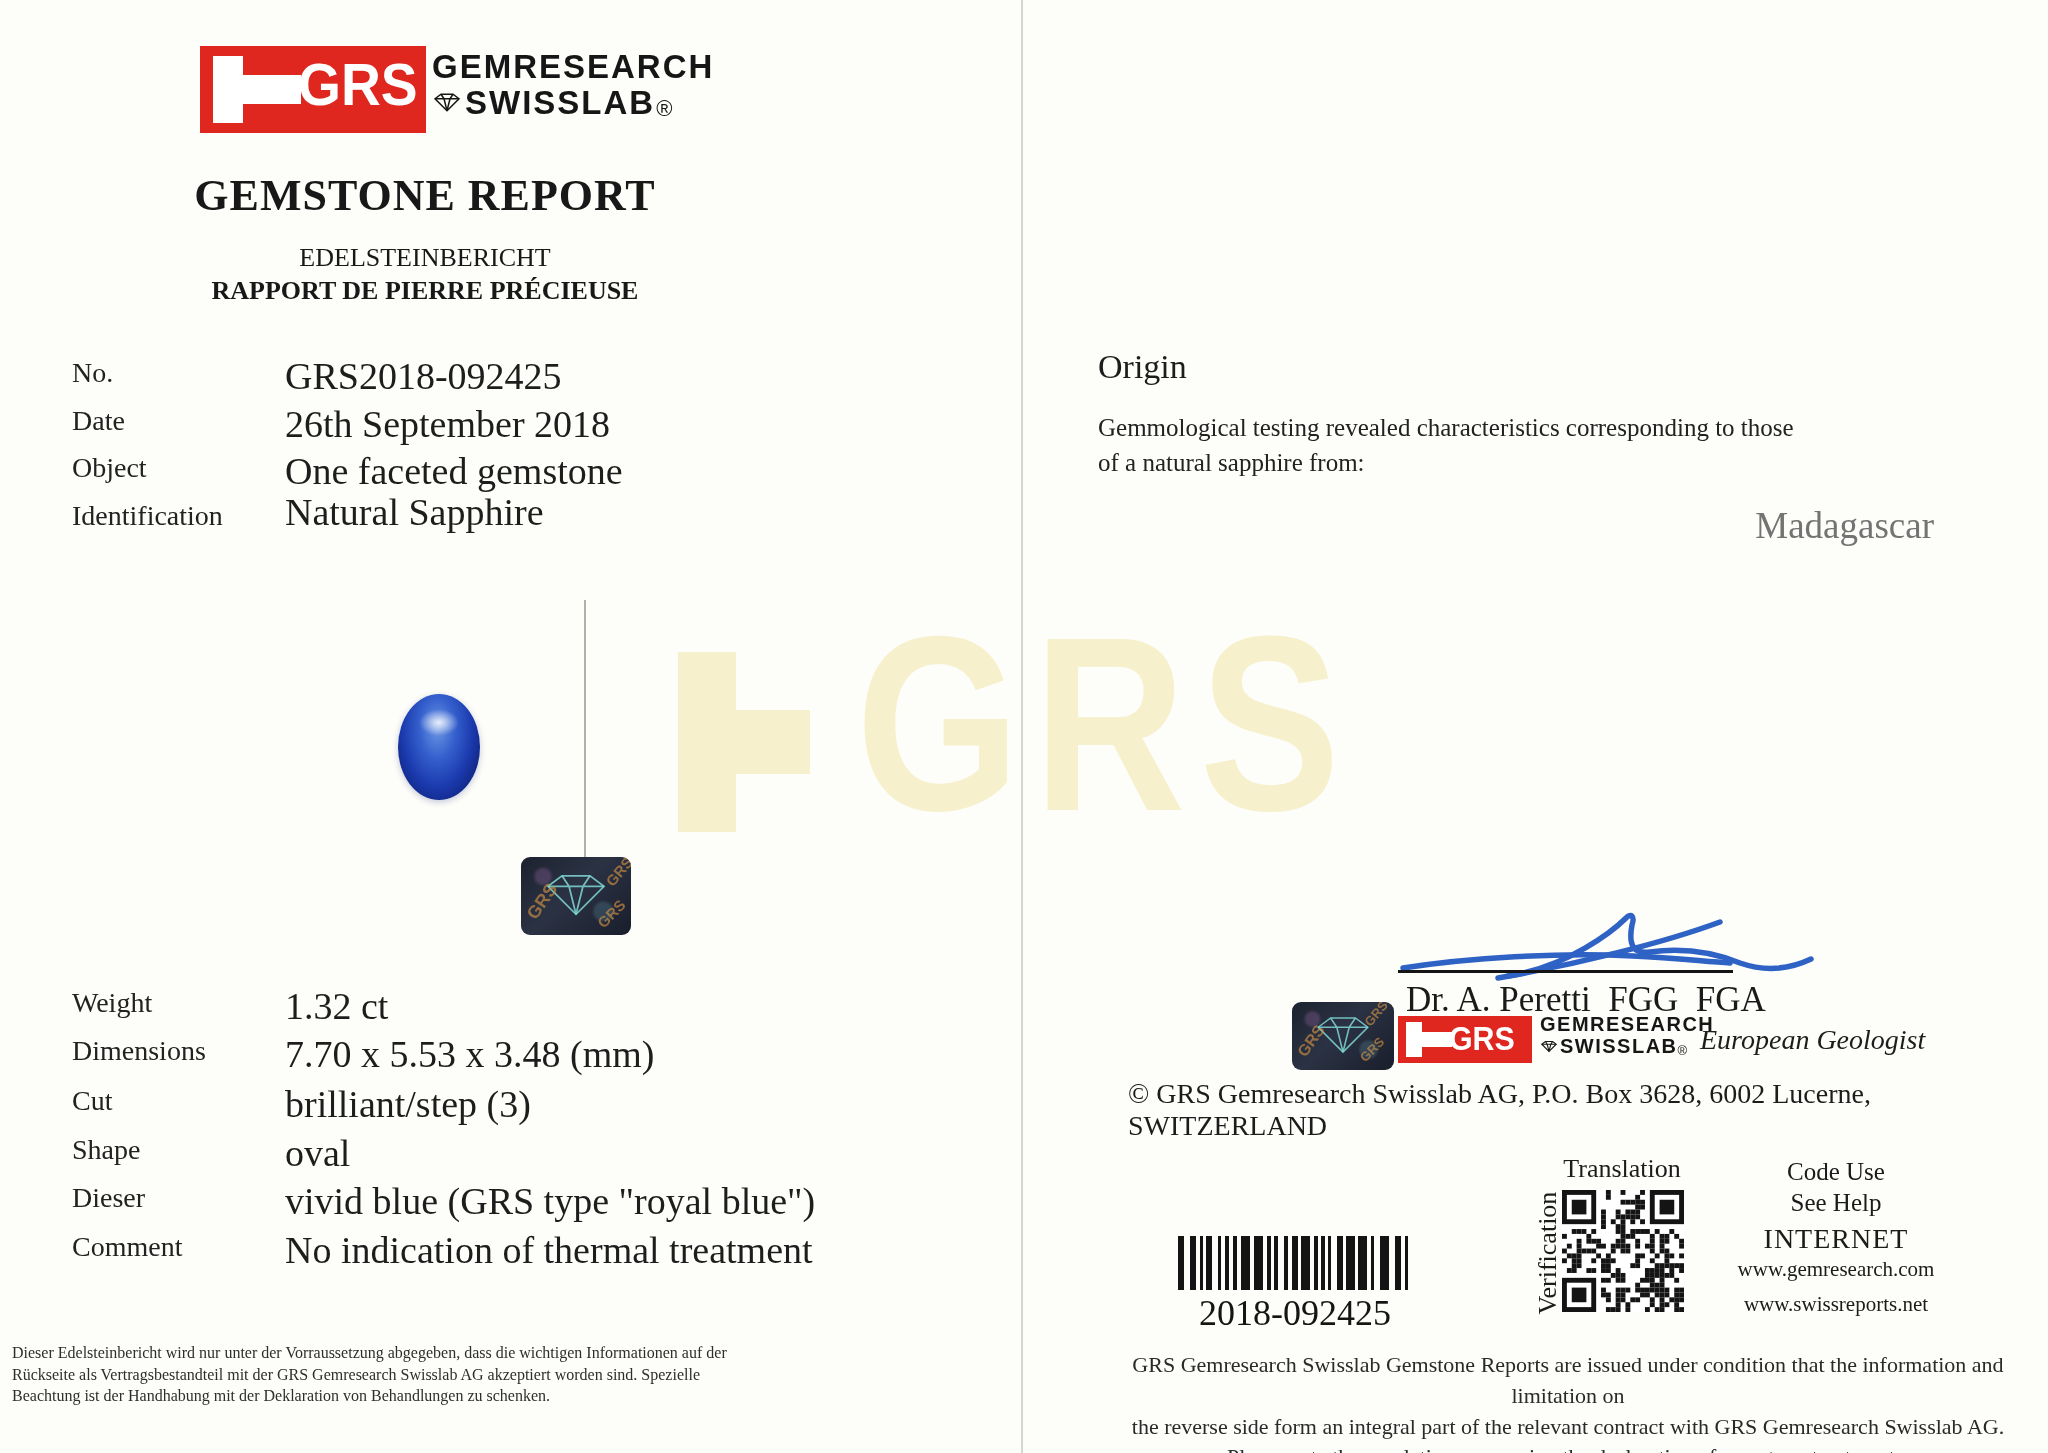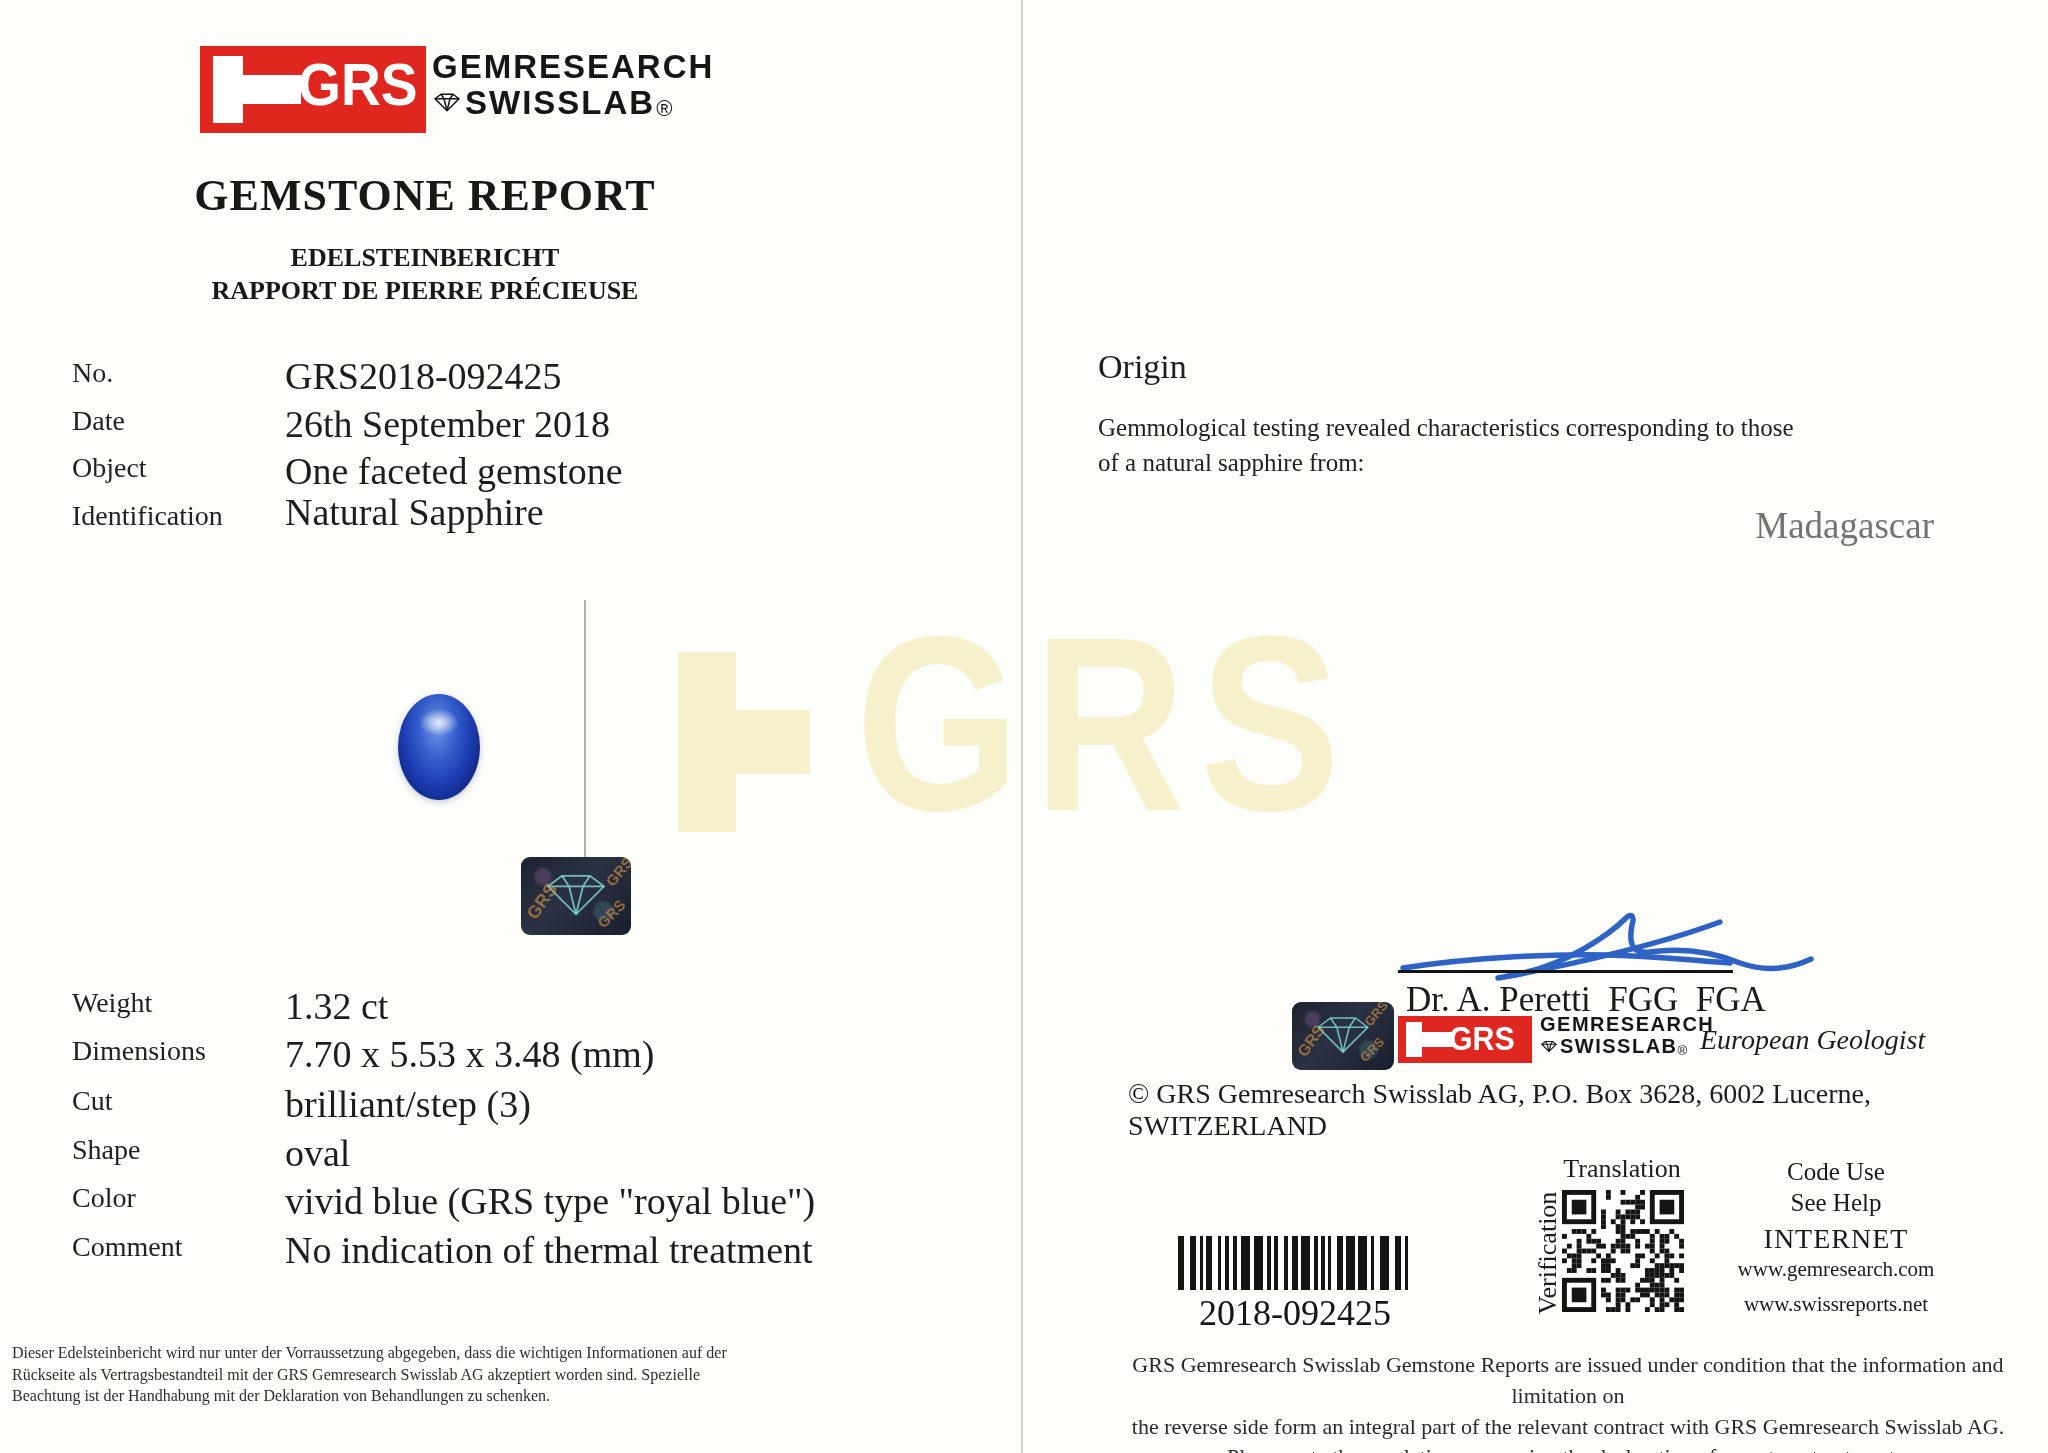--- a/index.html
+++ b/index.html
@@ -31,21 +31,21 @@
     font-weight:bold;font-size:60px;line-height:1;transform:scaleX(.92);transform-origin:left top;
   }
   .logo-text{left:432px;top:50px;font-family:"Liberation Sans",sans-serif;font-weight:bold;color:#161616;}
   .logo-text .l1{font-size:33px;letter-spacing:2px;line-height:1.0;}
   .logo-text .l2{font-size:33px;letter-spacing:2px;line-height:1.0;margin-top:3px;display:flex;align-items:center;}
   .logo-text .l2 svg{margin-right:3px;}
   .reg{font-size:22px;font-weight:normal;position:relative;top:6px;left:1px;}
 
   
   .title{left:140px;top:170px;width:570px;text-align:center;font-weight:bold;font-size:44px;letter-spacing:1px;color:#181818;}
-  .sub1{left:140px;top:243px;width:570px;text-align:center;font-weight:bold;font-size:26px;color:#181818;}
+  .sub1{left:140px;top:243px;width:570px;text-align:center;font-weight:normal;font-size:26px;color:#181818;}
   .sub2{left:140px;top:276px;width:570px;text-align:center;font-weight:bold;font-size:26px;color:#181818;}
 
   
   .flabel{left:72px;font-size:28px;color:#222;}
   .fvalue{left:285px;font-size:38px;color:#1d1d1d;}
   .big{font-size:38px;}
 
   
   .wire{left:584px;top:600px;width:2px;height:296px;background:#b3b0a8;}
   .gem{
@@ -170,21 +170,21 @@
   </div>
 
   <div class="abs flabel" style="top:987px">Weight</div>
   <div class="abs fvalue" style="top:984px">1.32 ct</div>
   <div class="abs flabel" style="top:1035px">Dimensions</div>
   <div class="abs fvalue" style="top:1032px">7.70 x 5.53 x 3.48 (mm)</div>
   <div class="abs flabel" style="top:1085px">Cut</div>
   <div class="abs fvalue" style="top:1082px">brilliant/step (3)</div>
   <div class="abs flabel" style="top:1134px">Shape</div>
   <div class="abs fvalue" style="top:1131px">oval</div>
-  <div class="abs flabel" style="top:1182px">Color</div>
+  <div class="abs flabel" style="top:1182px">Dieser</div>
   <div class="abs fvalue" style="top:1179px">vivid blue (GRS type "royal blue")</div>
   <div class="abs flabel" style="top:1231px">Comment</div>
   <div class="abs fvalue" style="top:1228px">No indication of thermal treatment</div>
 
   <div class="abs lfooter preline">Dieser Edelsteinbericht wird nur unter der Vorraussetzung abgegeben, dass die wichtigen Informationen auf der
 Rückseite als Vertragsbestandteil mit der GRS Gemresearch Swisslab AG akzeptiert worden sind. Spezielle
 Beachtung ist der Handhabung mit der Deklaration von Behandlungen zu schenken.</div>
 
   <div class="abs origin-h">Origin</div>
   <div class="abs origin-b preline">Gemmological testing revealed characteristics corresponding to those

